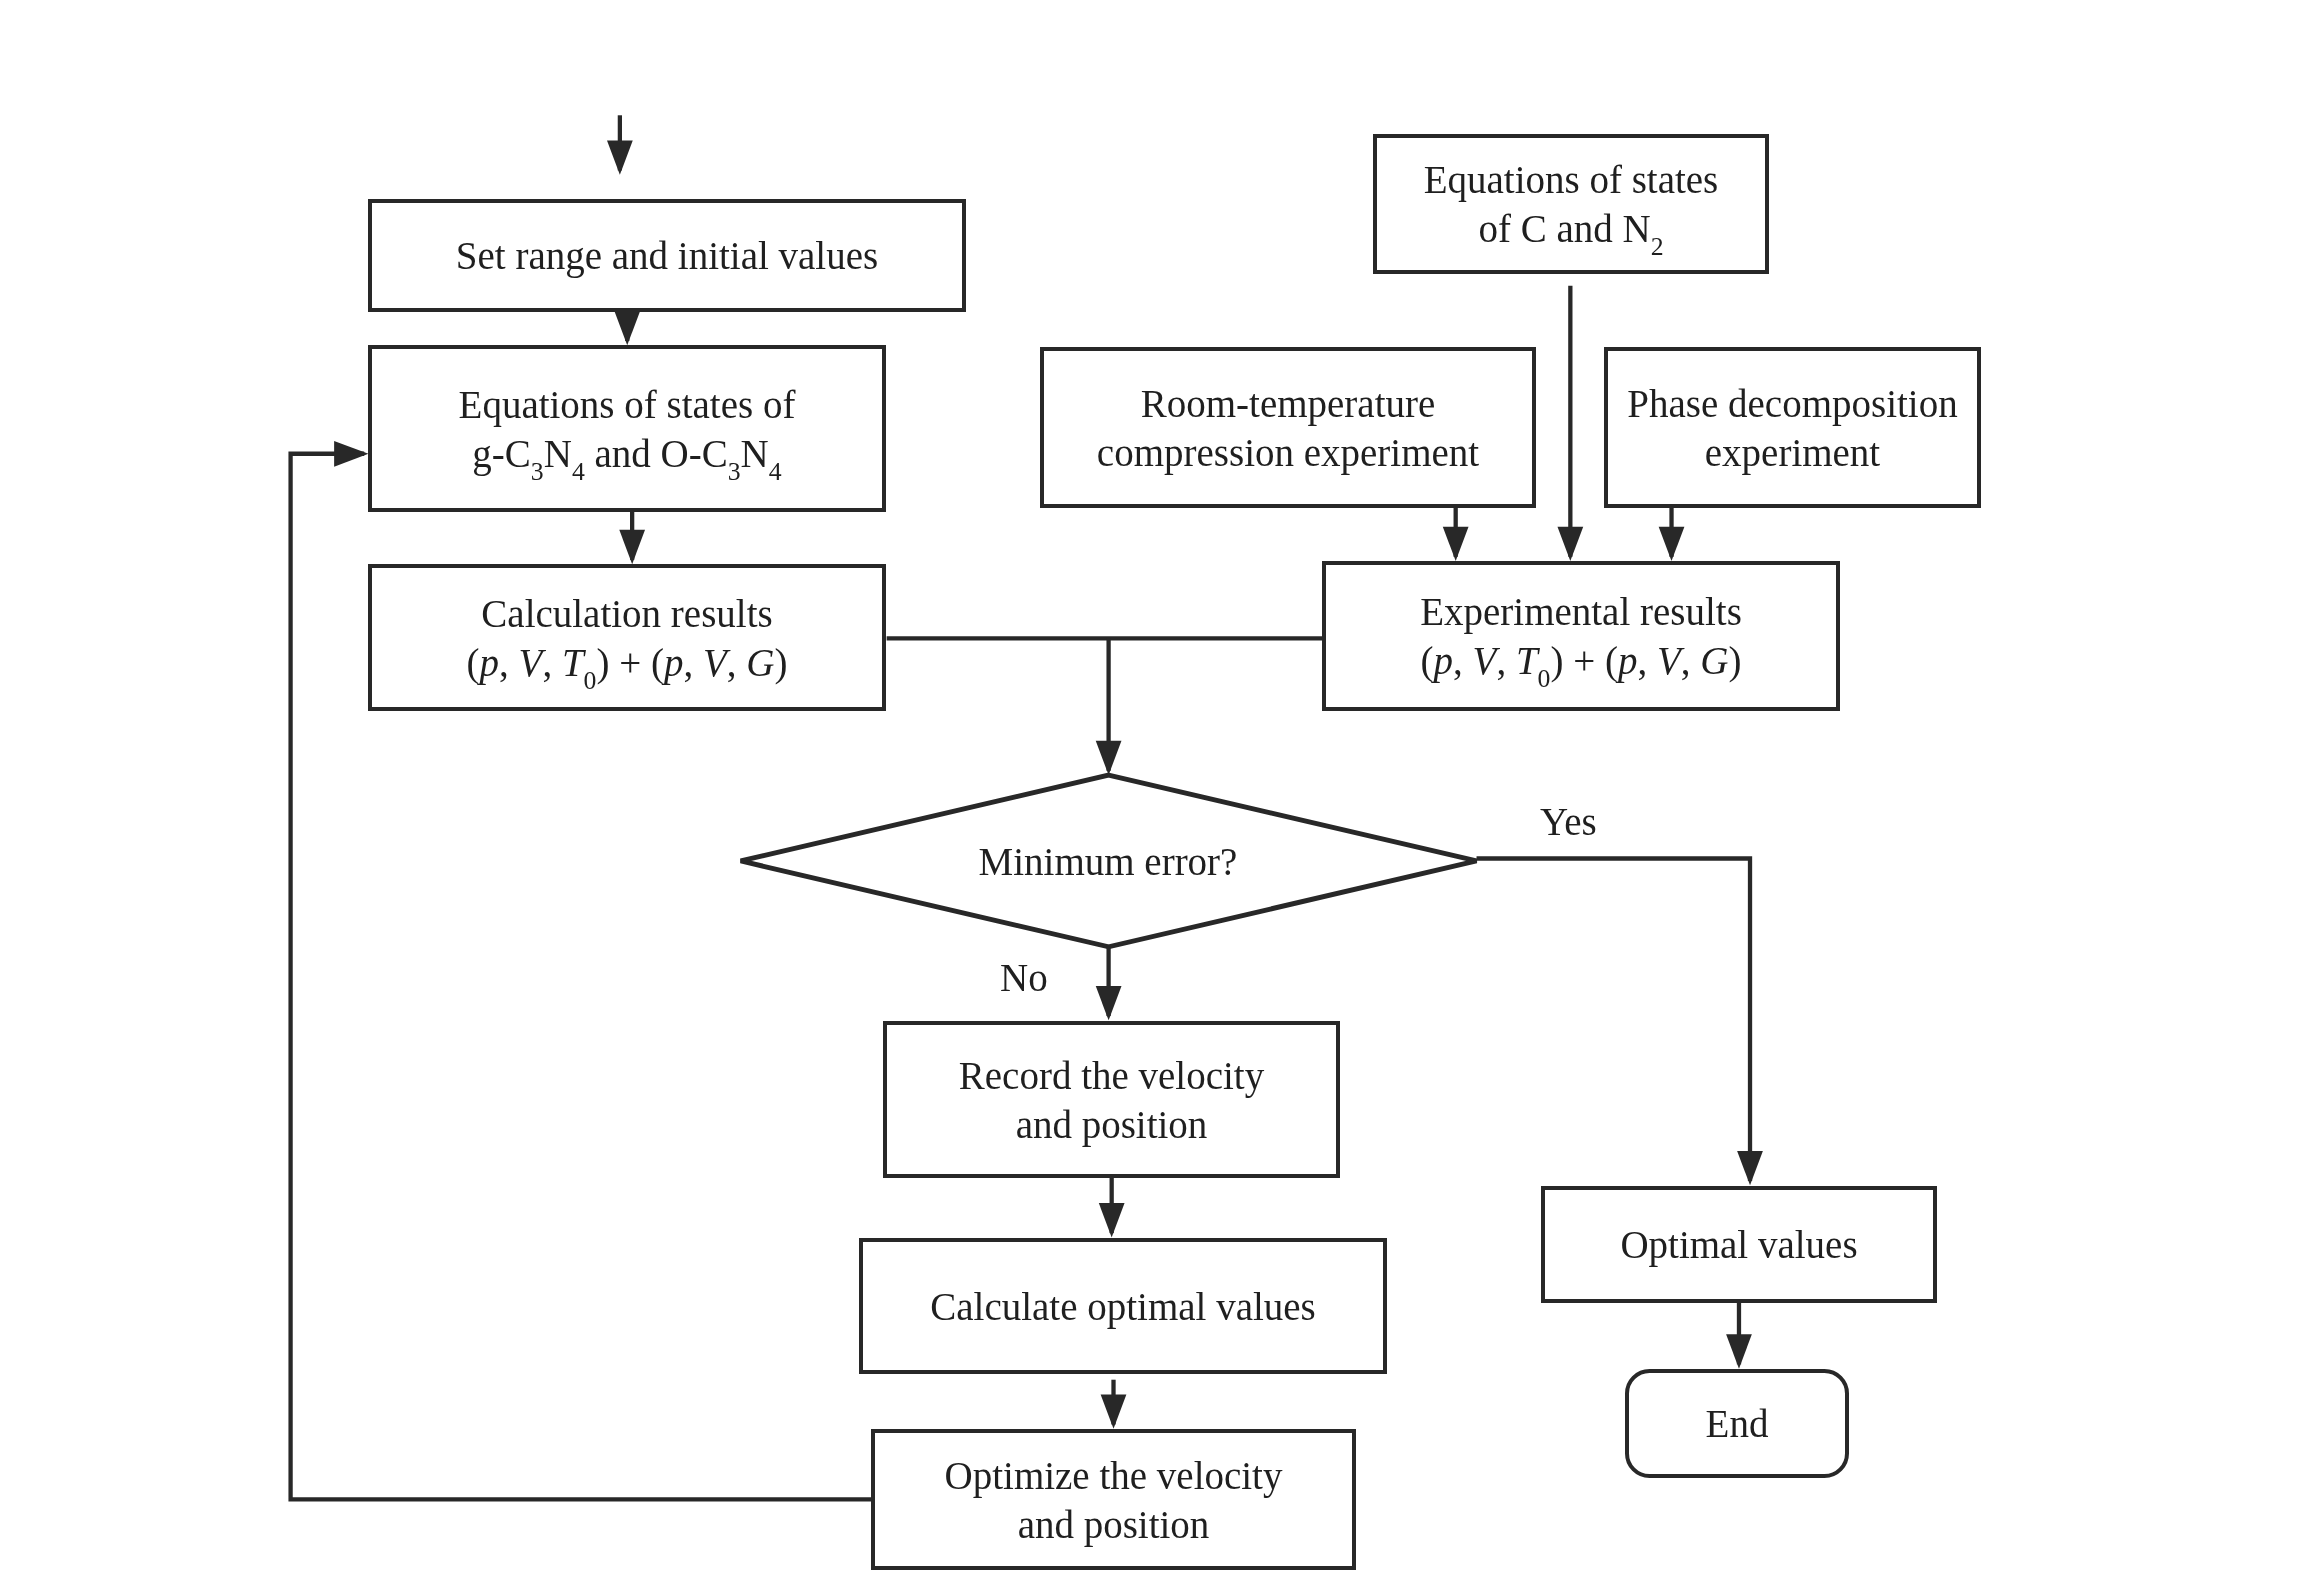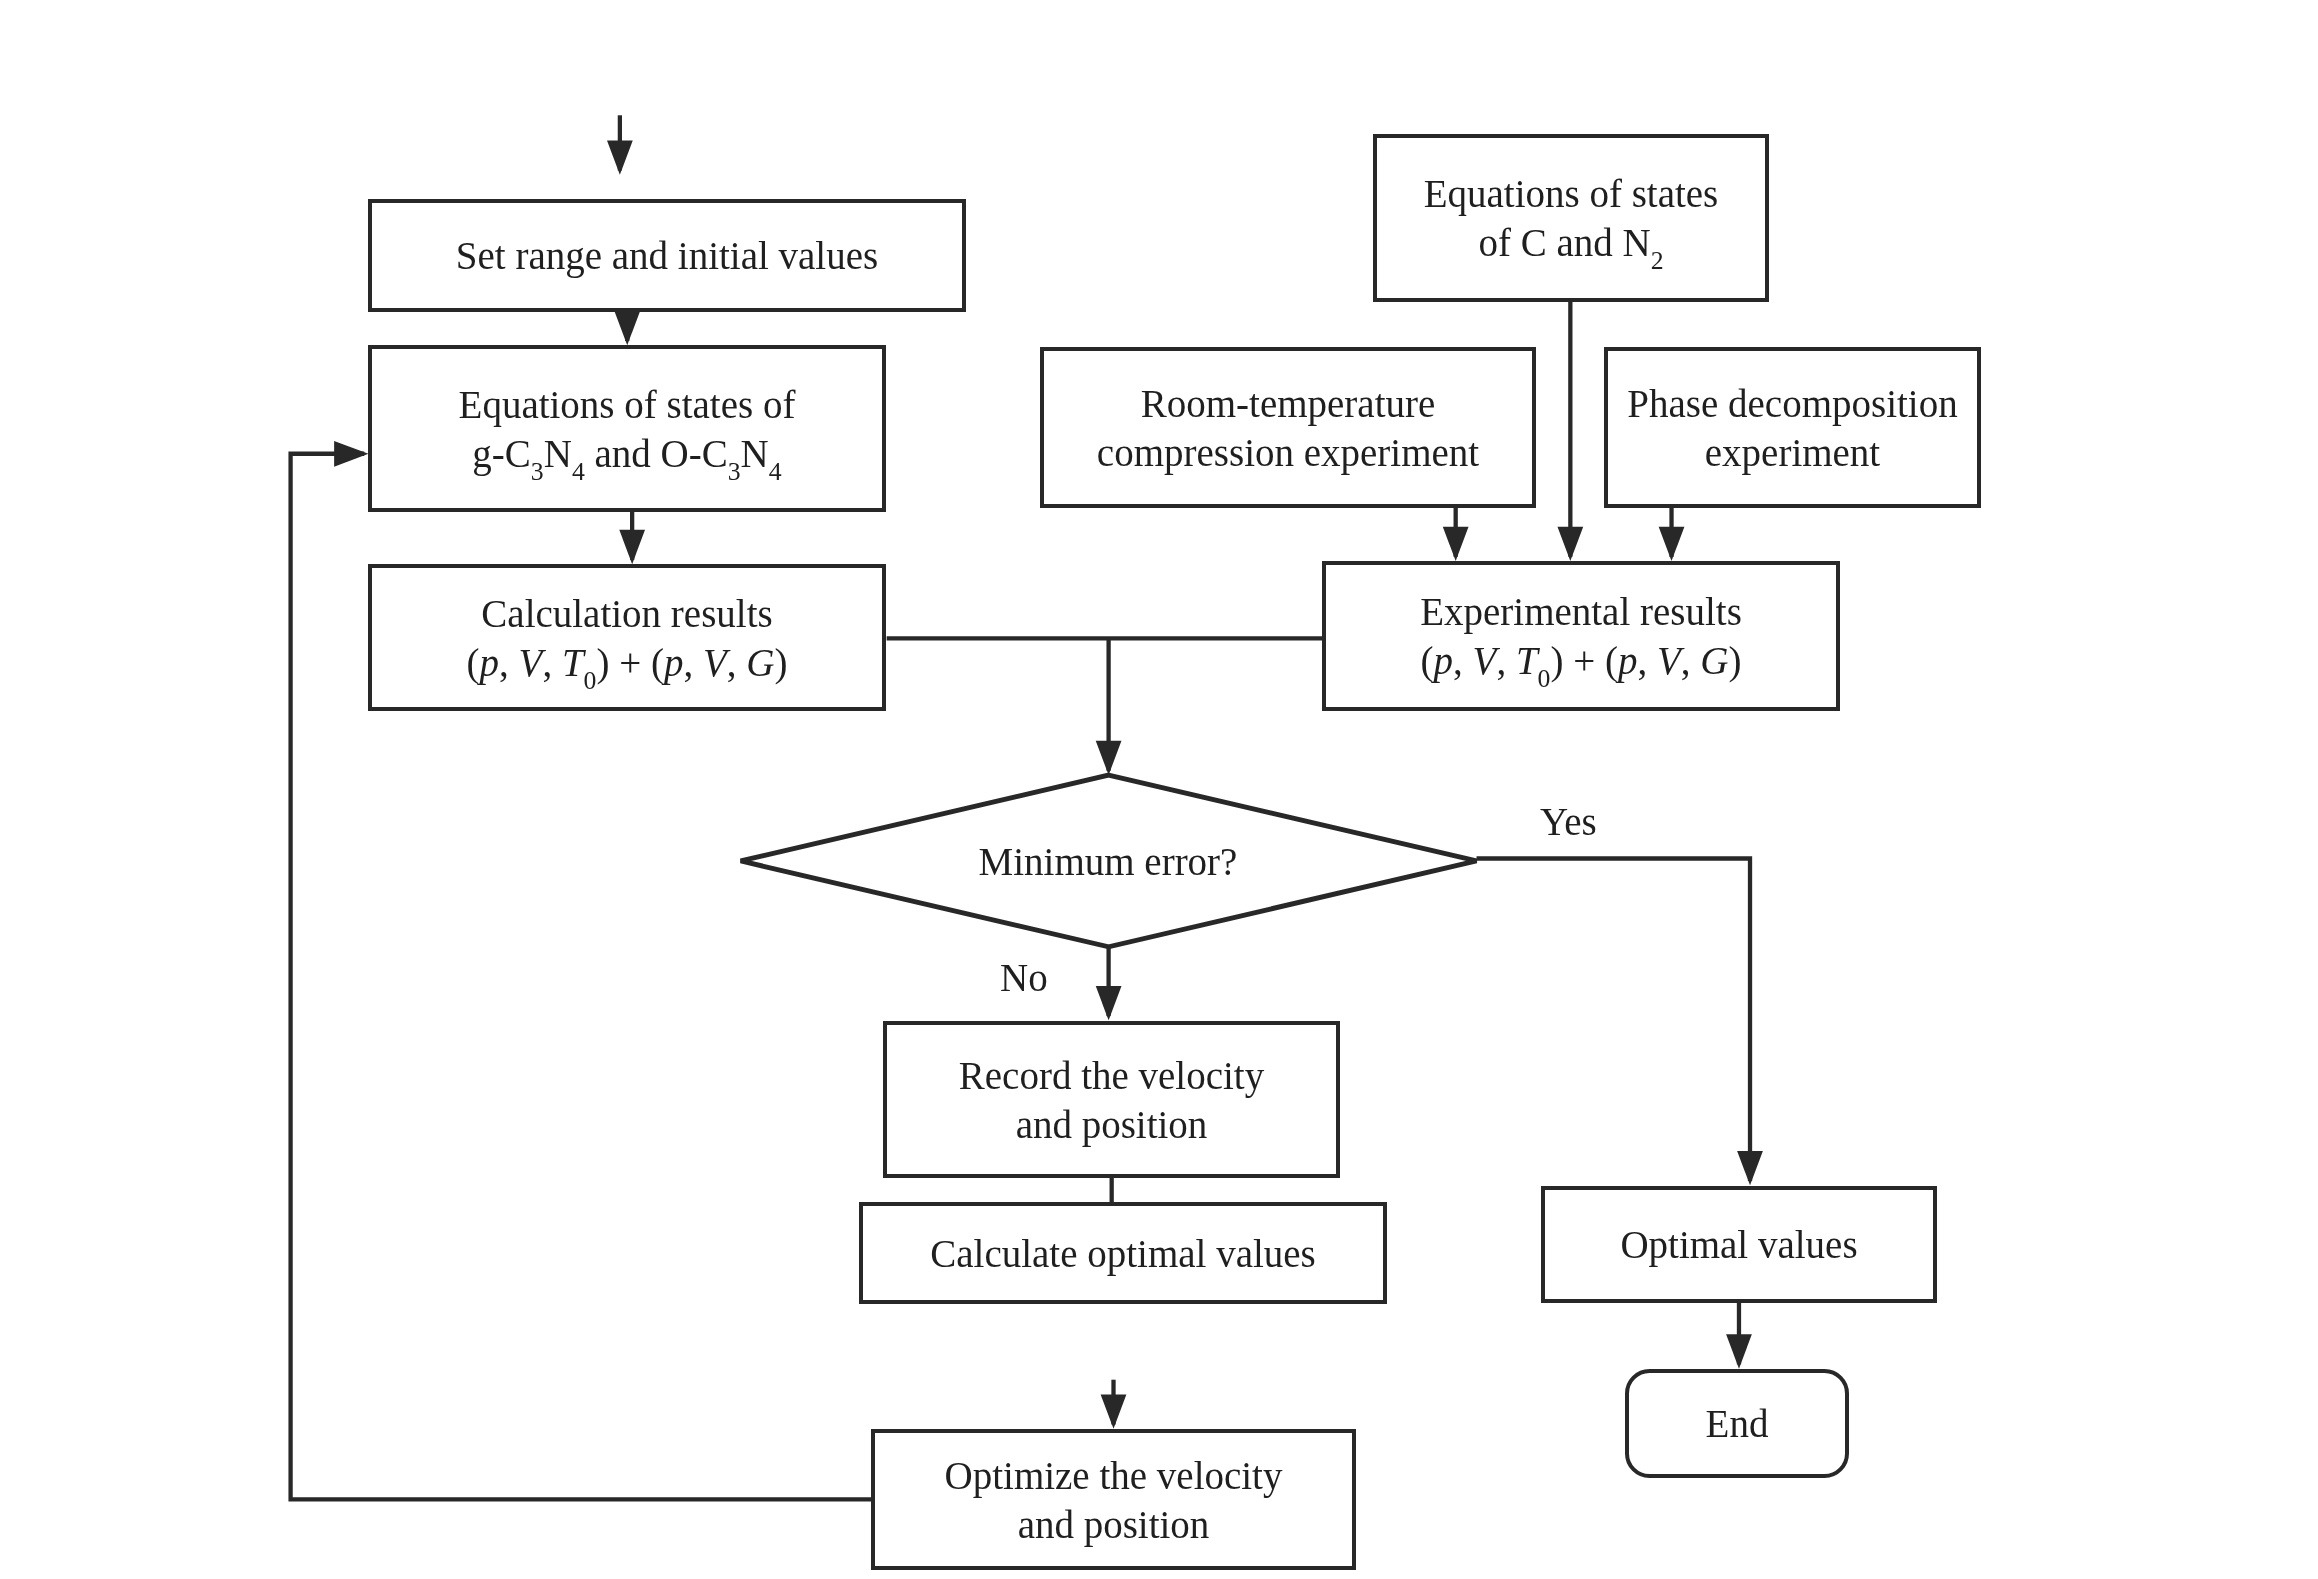--- a/index.html
+++ b/index.html
@@ -104,21 +104,21 @@
   <div class="box" style="left:368px;top:345px;width:518px;height:167px;">
     <div>Equations of states of</div>
     <div><span>g-C</span><sub>3</sub><span>N</span><sub>4</sub><span> and O-C</span><sub>3</sub><span>N</span><sub>4</sub></div>
   </div>
 
   <div class="box" style="left:368px;top:564px;width:518px;height:147px;">
     <div>Calculation results</div>
     <div><span>(</span><span class="it">p</span><span>, </span><span class="it">V</span><span>, </span><span class="it">T</span><sub>0</sub><span>) + (</span><span class="it">p</span><span>, </span><span class="it">V</span><span>, </span><span class="it">G</span><span>)</span></div>
   </div>
 
-  <div class="box" style="left:1373px;top:134px;width:396px;height:168px;">
+  <div class="box" style="left:1373px;top:134px;width:396px;height:140px;">
     <div>Equations of states</div>
     <div><span>of C and N</span><sub>2</sub></div>
   </div>
 
   <div class="box" style="left:1040px;top:347px;width:496px;height:161px;">
     <div>Room-temperature</div>
     <div>compression experiment</div>
   </div>
 
   <div class="box" style="left:1604px;top:347px;width:377px;height:161px;">
@@ -137,21 +137,21 @@
 
   <div class="edge-label" style="left:1540px;top:796px;width:135px;">Yes</div>
 
   <div class="edge-label" style="left:1000px;top:952px;width:104px;">No</div>
 
   <div class="box" style="left:883px;top:1021px;width:457px;height:157px;">
     <div>Record the velocity</div>
     <div>and position</div>
   </div>
 
-  <div class="box" style="left:859px;top:1202px;width:528px;height:102px;text-align:center;">
+  <div class="box" style="left:859px;top:1238px;width:528px;height:136px;text-align:center;">
     <div>Calculate optimal values</div>
   </div>
 
   <div class="box" style="left:871px;top:1429px;width:485px;height:141px;text-align:center;">
     <div>Optimize the velocity</div>
     <div>and position</div>
   </div>
 
   <div class="box" style="left:1541px;top:1186px;width:396px;height:117px;">
     <div>Optimal values</div>

